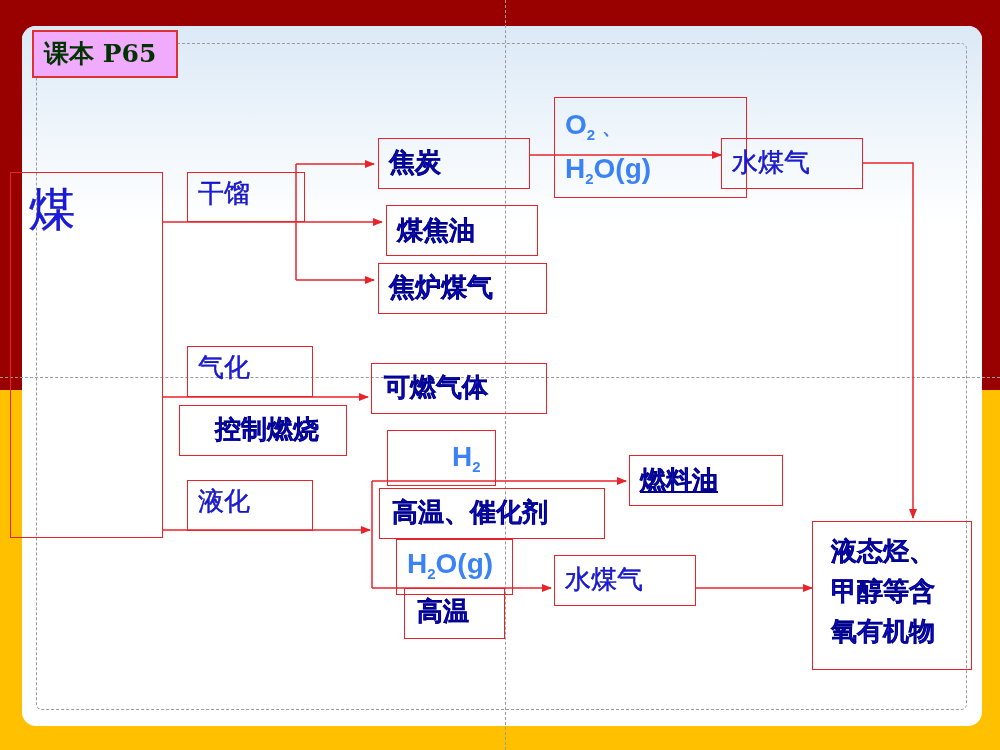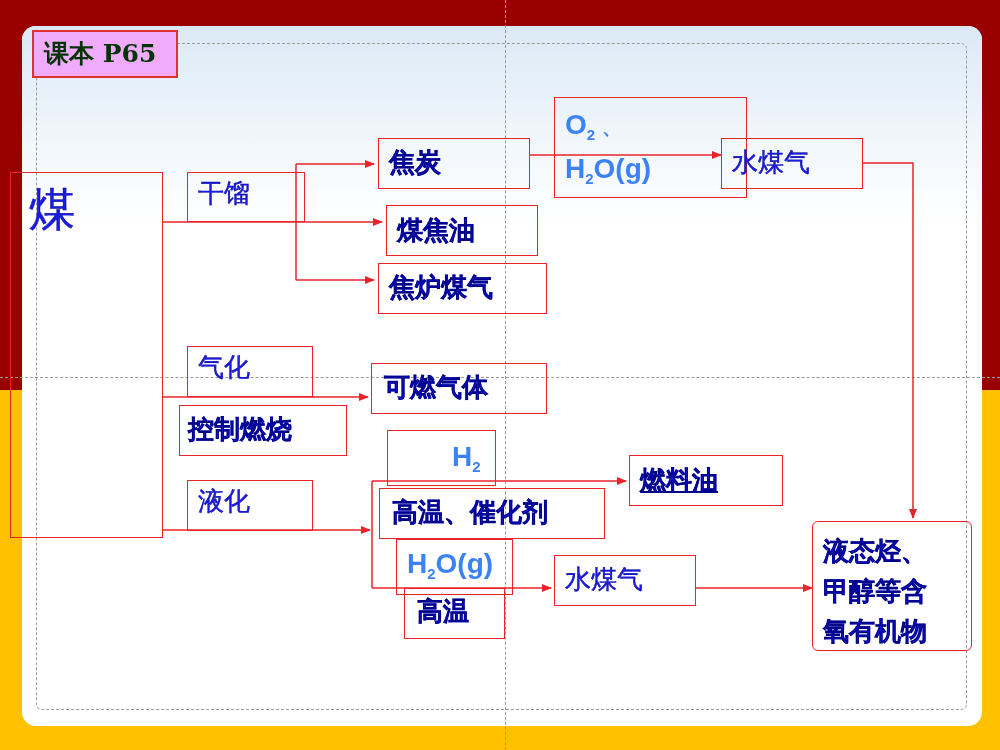--- a/index.html
+++ b/index.html
@@ -73,21 +73,21 @@
 <div class="box" style="left:10px;top:172px;width:153px;height:366px;">
   <span style="position:absolute;left:18px;top:10px;font-size:46px;font-weight:normal;">煤</span>
 </div>
 
 <div class="box" style="left:187px;top:172px;width:118px;height:50px;padding:6px 0 0 10px;">
   <span style="font-weight:normal;">干馏</span>
 </div>
 <div class="box" style="left:187px;top:346px;width:126px;height:51px;padding:6px 0 7px 10px;">
   <span style="font-weight:normal;">气化</span>
 </div>
-<div class="box" style="left:179px;top:405px;width:168px;height:51px;padding:9px 0 0 8px;">
+<div class="box" style="left:179px;top:405px;width:168px;height:51px;padding:9px 0 0 8px;text-align:center;">
   <span>控制燃烧</span>
 </div>
 <div class="box" style="left:187px;top:480px;width:126px;height:51px;padding:6px 0 0 10px;">
   <span style="font-weight:normal;">液化</span>
 </div>
 
 <div class="box" style="left:378px;top:138px;width:152px;height:51px;padding:9px 0 0 10px;">
   <span>焦炭</span>
 </div>
 <div class="box" style="left:386px;top:205px;width:152px;height:51px;padding:10px 0 0 10px;">
@@ -132,17 +132,17 @@
 </div>
 
 <div class="box" style="left:629px;top:455px;width:154px;height:51px;padding:10px 6px 0 10px;text-decoration:underline;">
   <span>燃料油</span>
 </div>
 
 <div class="box" style="left:554px;top:555px;width:142px;height:51px;padding:9px 0 0 10px;">
   <span style="font-weight:normal;">水煤气</span>
 </div>
 
-<div class="box" style="left:812px;top:521px;width:160px;height:130px;padding:9px 0 0 10px;line-height:40px;border-radius:6px;">
+<div class="box" style="left:812px;top:521px;width:160px;height:149px;padding:9px 0 0 18px;line-height:40px;">
   <div>液态烃、</div>
   <div>甲醇等含</div>
   <div>氧有机物</div>
 </div>
 
 </body></html>

